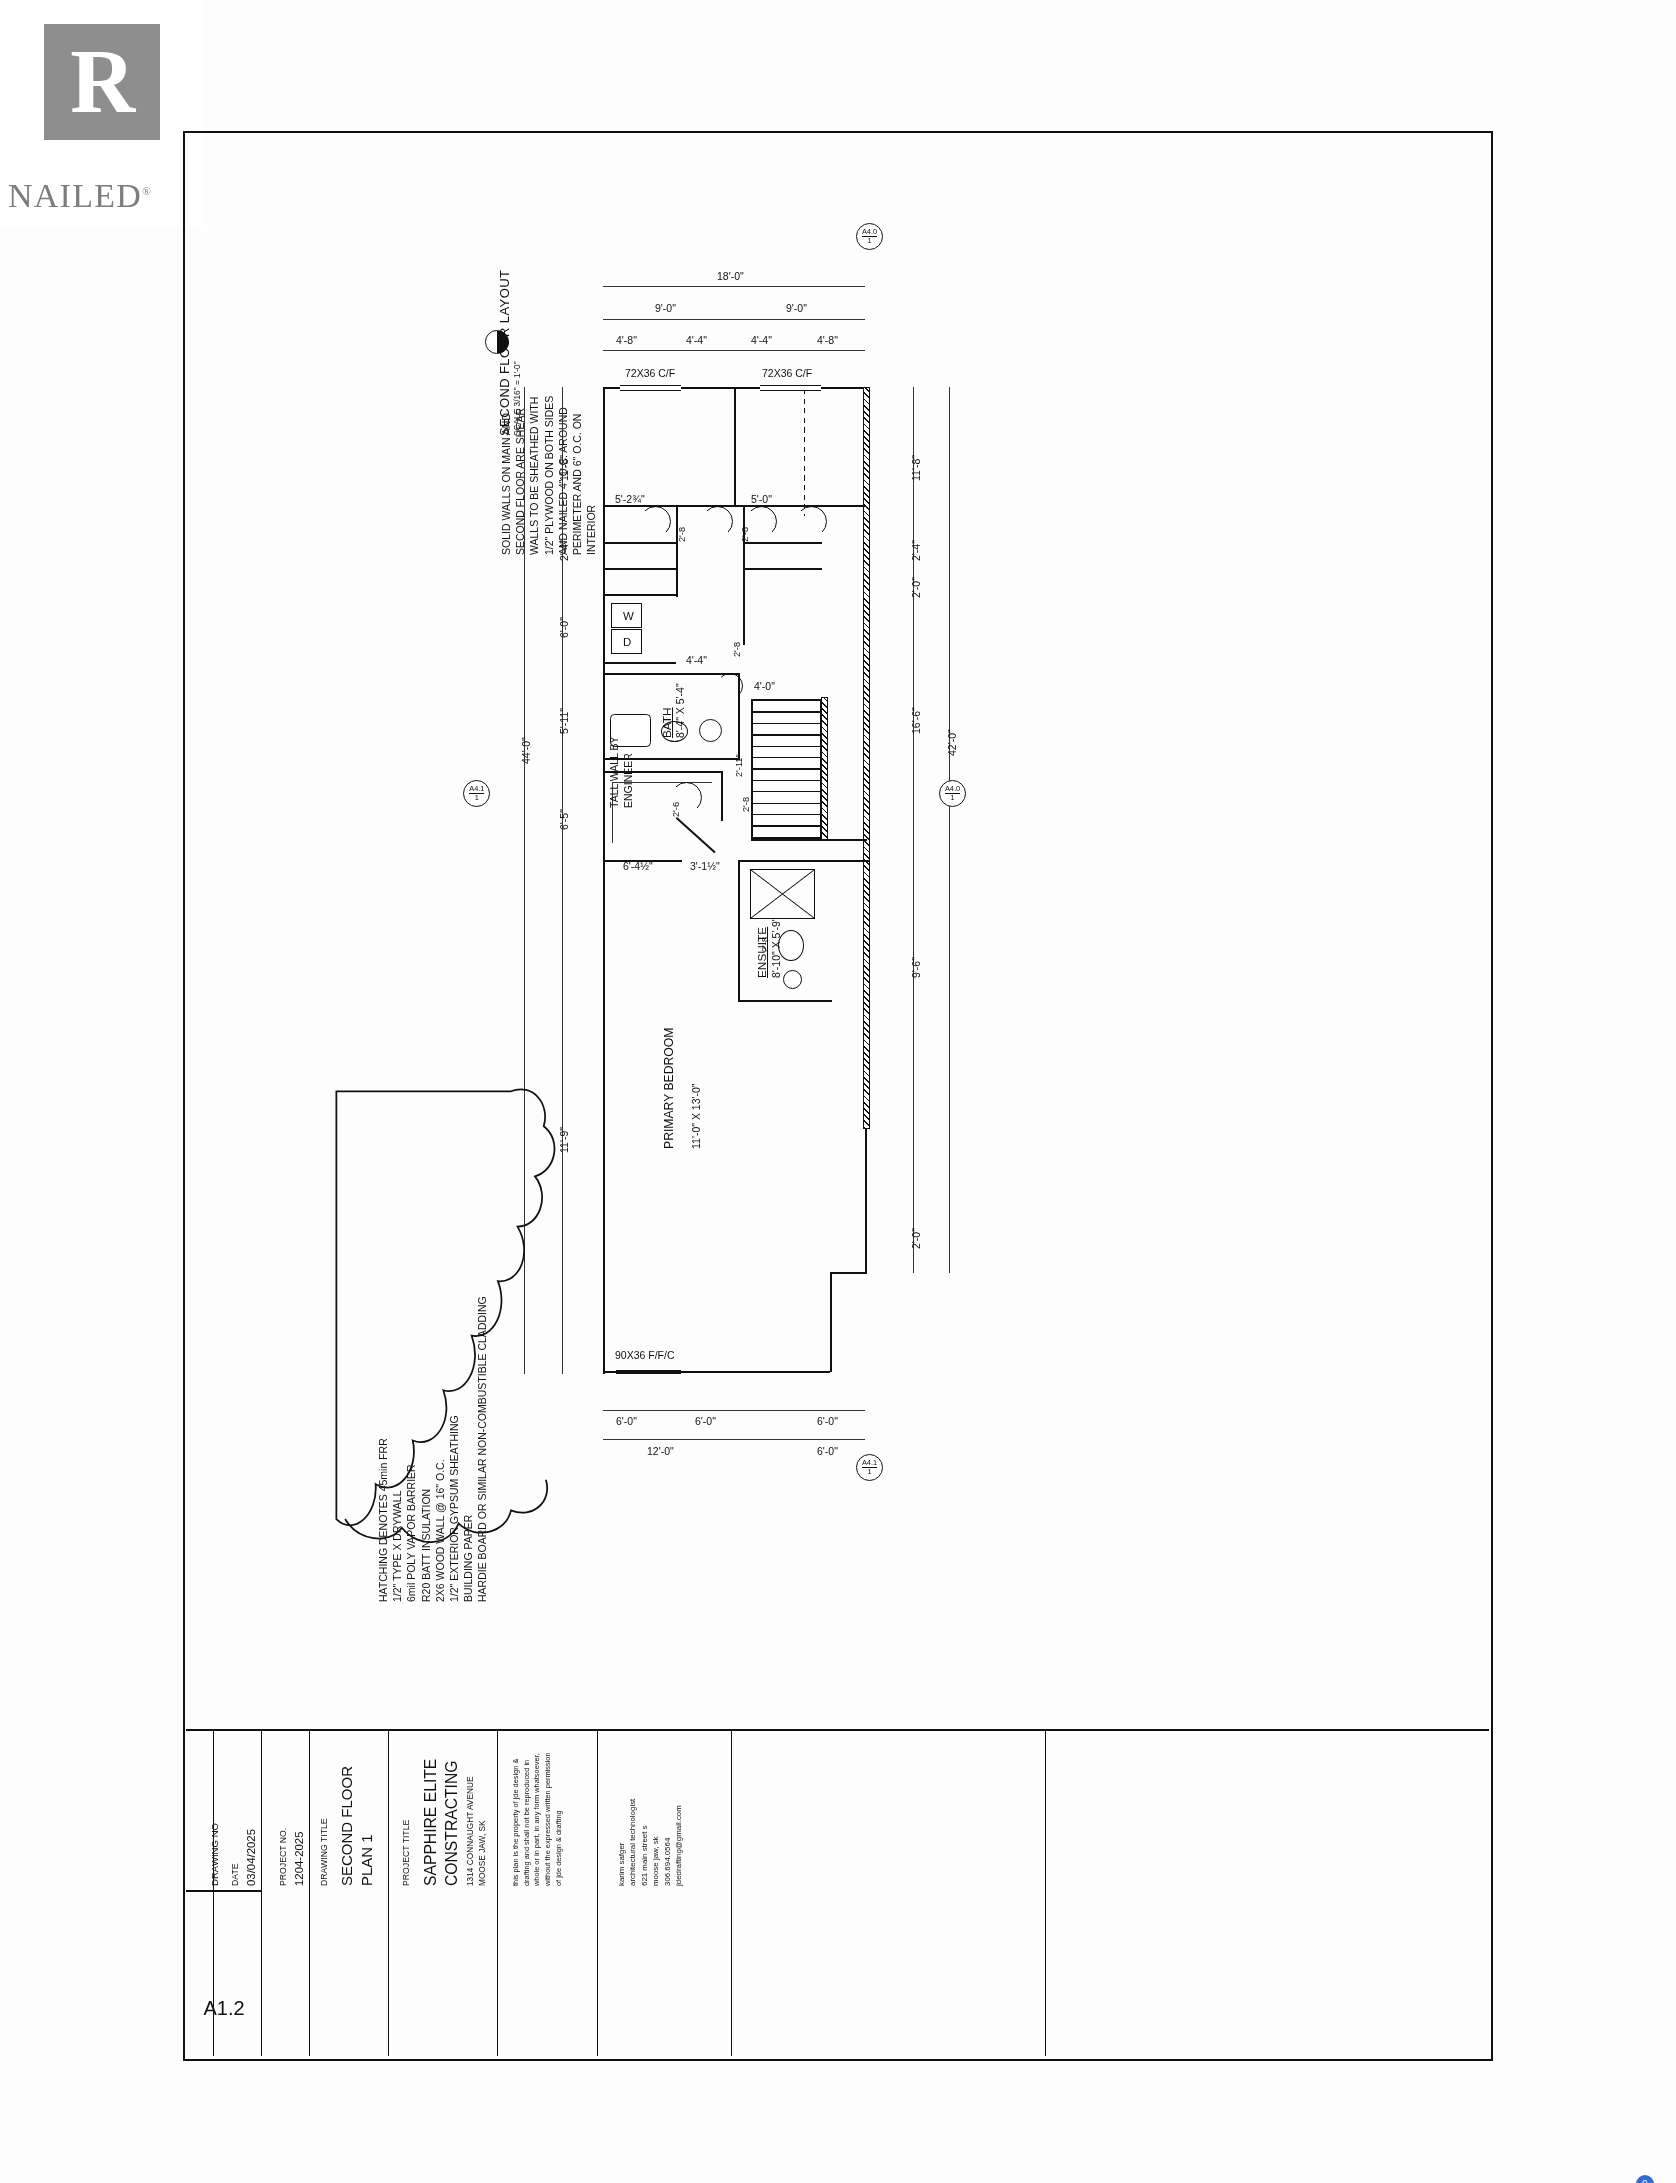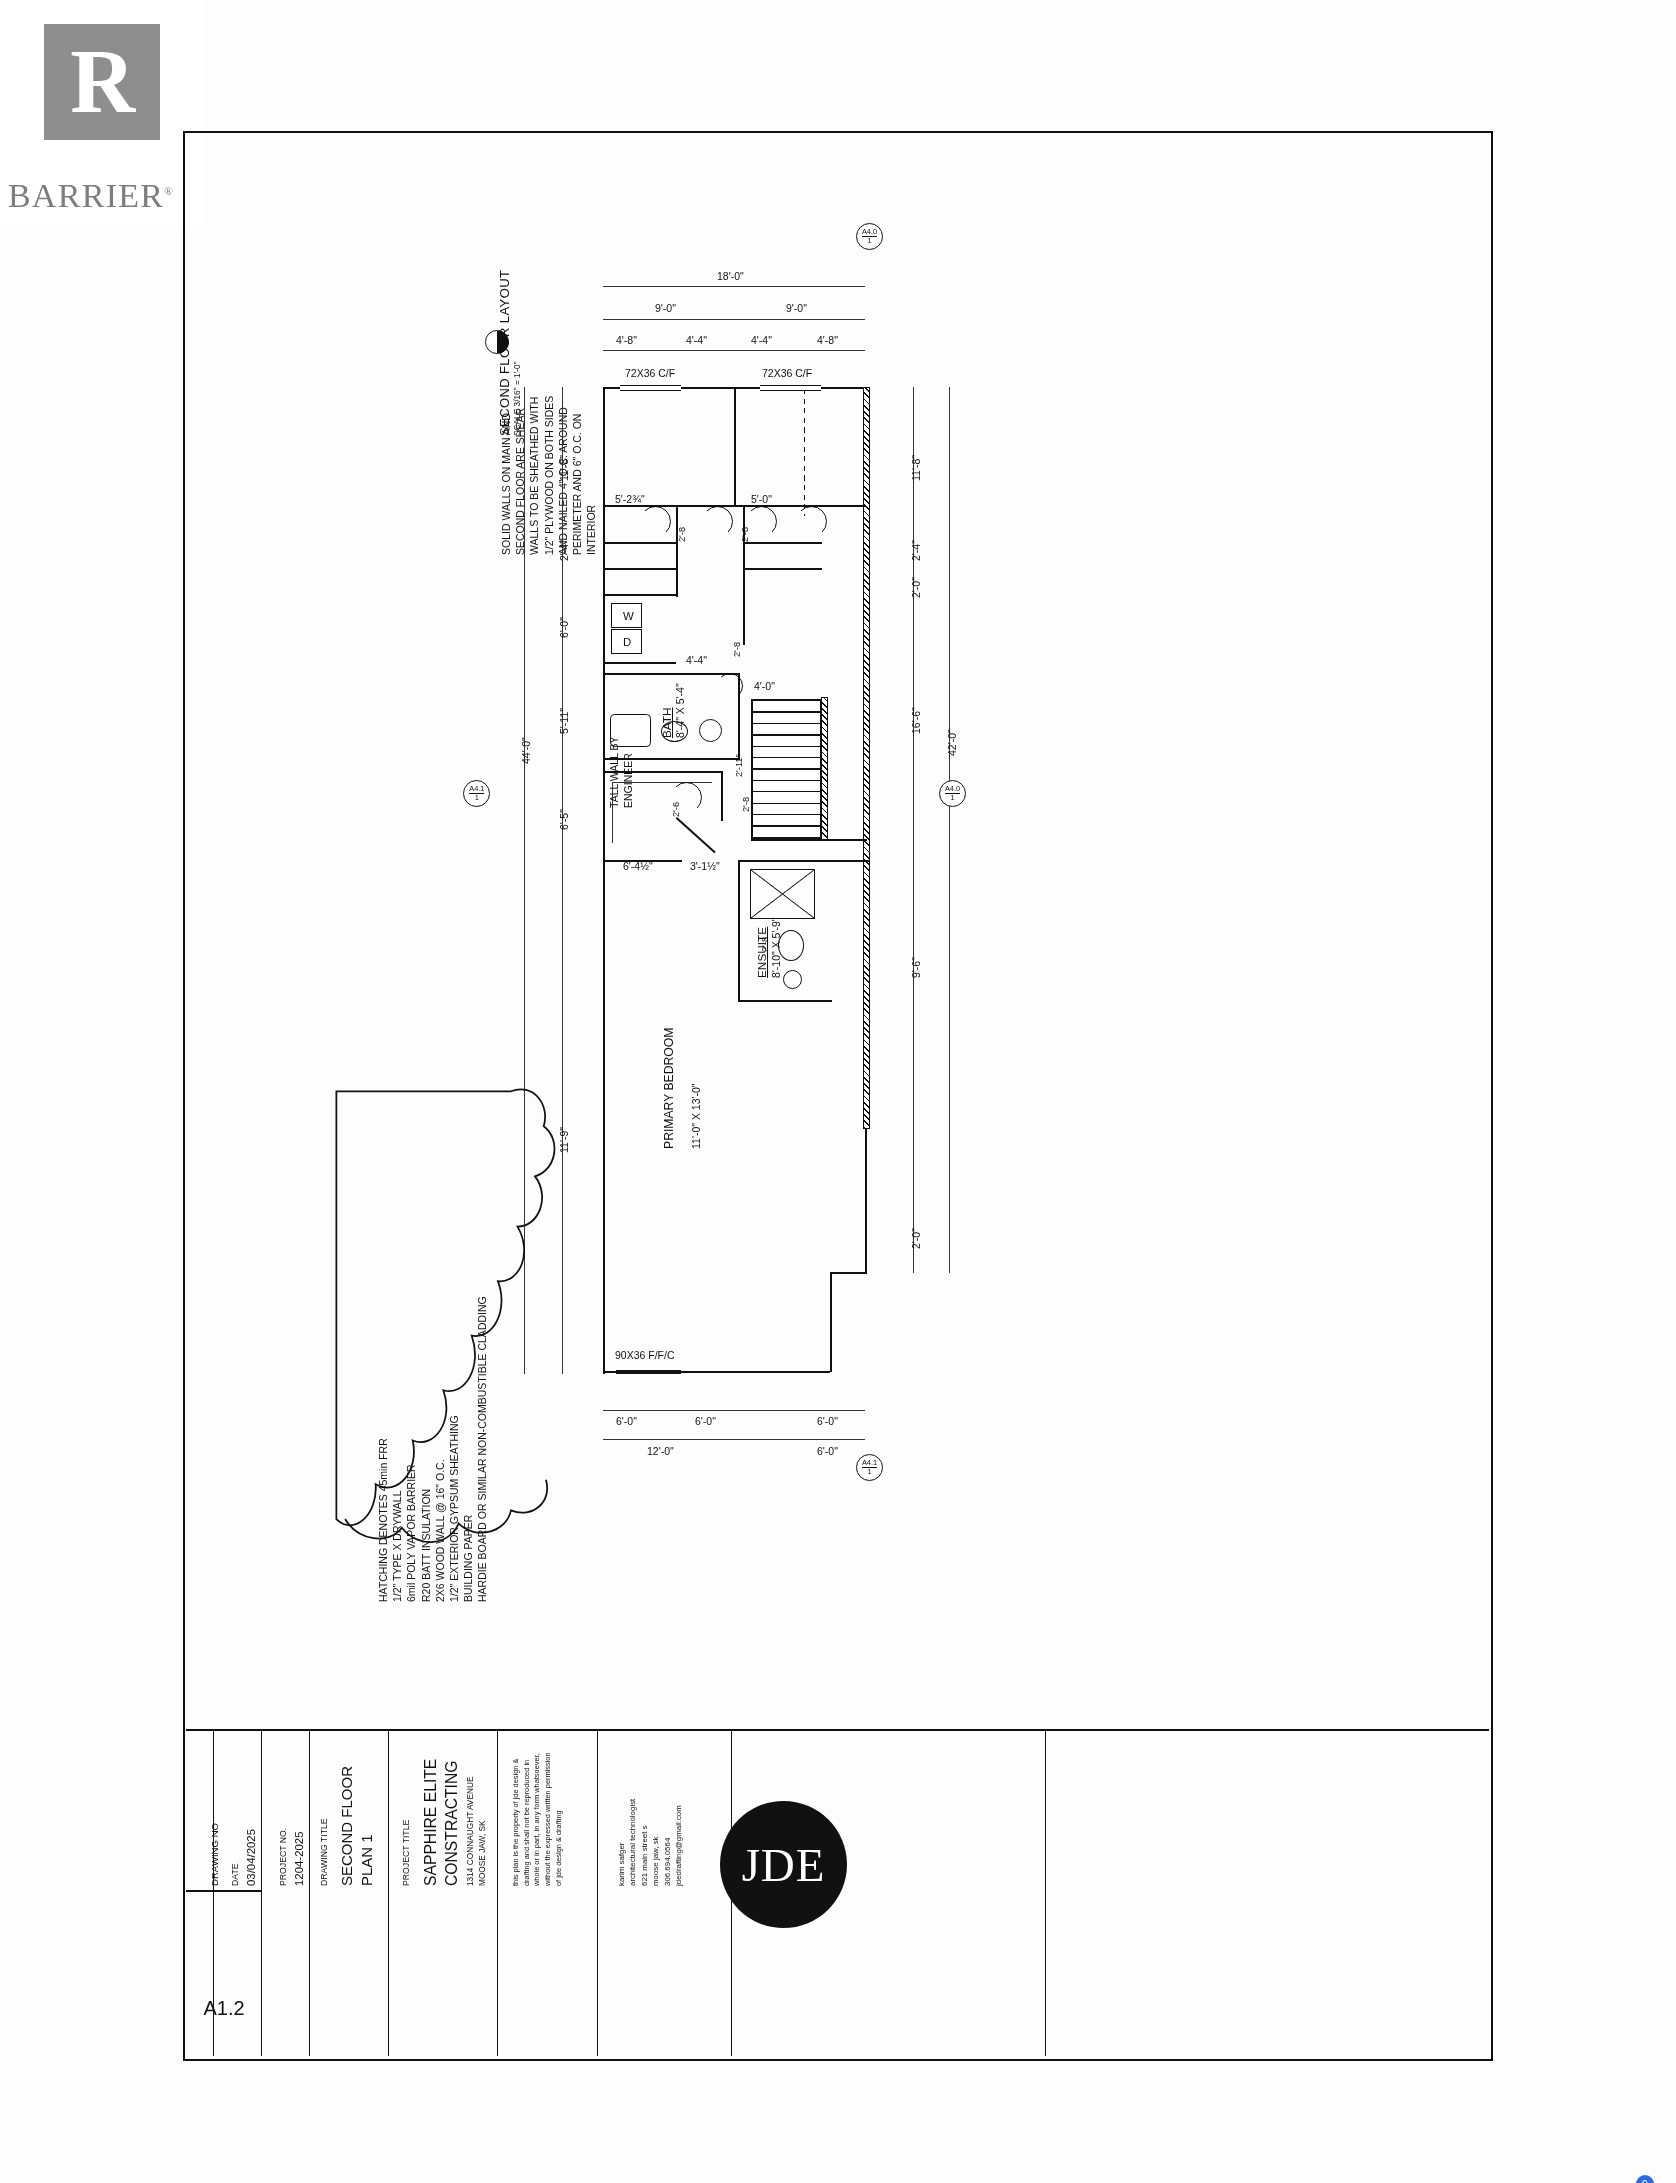--- a/index.html
+++ b/index.html
@@ -257,21 +257,21 @@
 </head>
 <body>
 
 <div class="page">
 
   <div class="realtor">
     <div class="realtor-box">
       <span>R</span>
     </div>
     <div class="realtor-word">
-      <span>BARRIER</span><sup>®</sup>
+      <span>NAILED</span><sup>®</sup>
     </div>
   </div>
 
   <div class="sheet-outer"></div>
 
   <div class="plan">
 
     <div class="ln hline" style="left:131px; top:151px; width:262px;"></div>
 
     <div class="ln vline" style="left:131px; top:151px; height:476px;"></div>
@@ -519,22 +519,19 @@
 of jde design &amp; drafting</div>
 
     <div class="tb-text" style="left:430px; top:155px; font-size:7.9px; line-height:1.45;">karim safger
 architectural technologist
 621 main street s
 moose jaw, sk
 306.694.0564
 jdedrafting@gmail.com</div>
   </div>
 
-  <div class="jde-logo">
-    <span>JDE</span>
-  </div>
 
   <div class="page-num">
     <span>9</span>
   </div>
 
 </div>
 
 
 </body></html>

